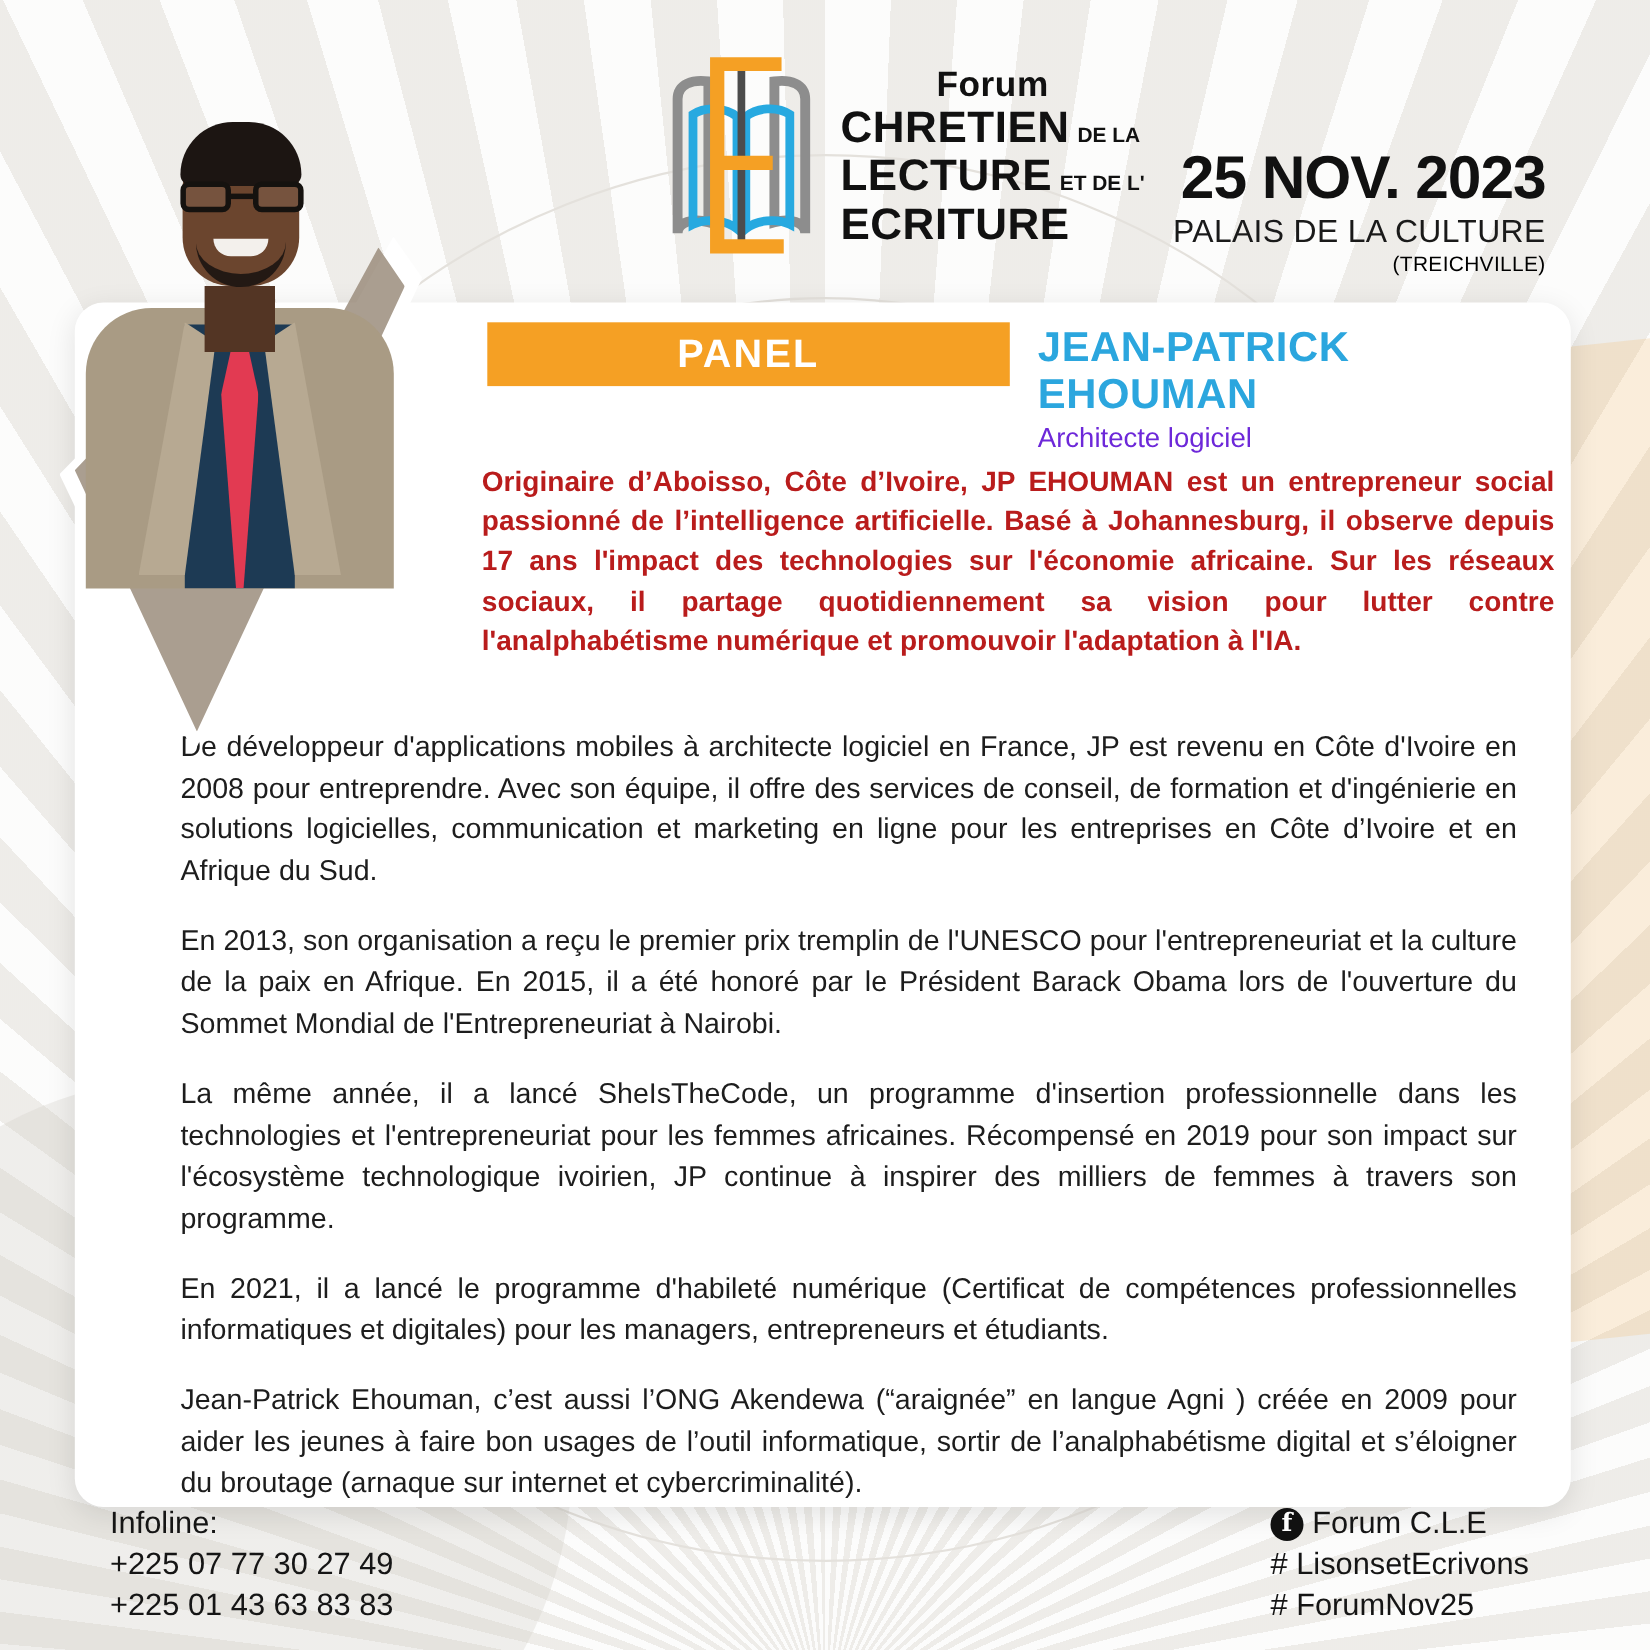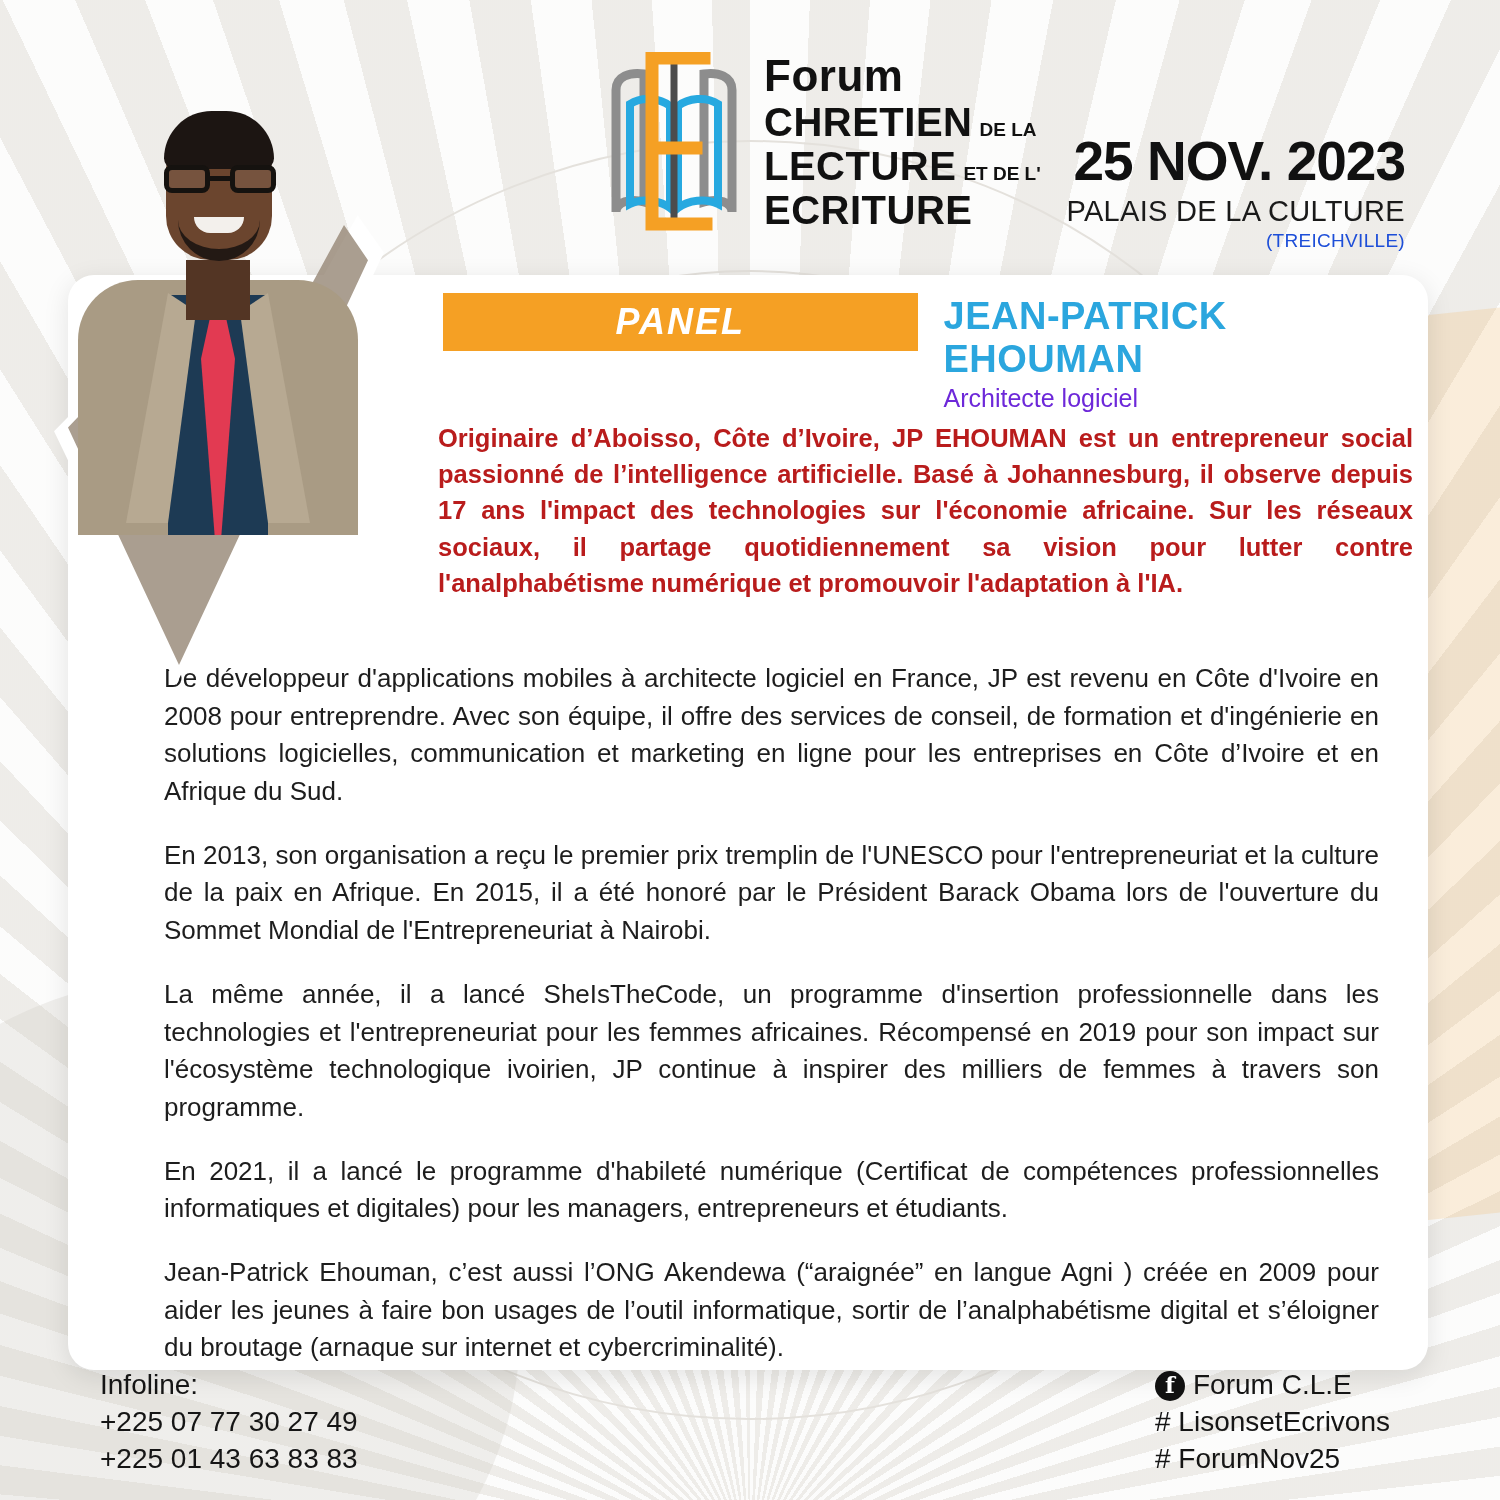--- a/index.html
+++ b/index.html
@@ -86,21 +86,21 @@
   }
   .logo-text {
     line-height: 1;
     color: #111;
   }
   .logo-l1, .logo-l2, .logo-l3 {
     font-weight: bold;
     letter-spacing: .5px;
     white-space: nowrap;
   }
-  .logo-l1 { font-size: 44px; }
+  .logo-l1 { font-size: 32px; text-align: center; }
   .logo-l2 { font-size: 40px; margin-top: 4px; }
   .logo-l3 { font-size: 40px; margin-top: 4px; }
   .logo-small {
     font-size: 19px;
     font-weight: bold;
     margin-left: 7px;
     letter-spacing: 0;
   }
 
   .date-block {
@@ -117,21 +117,21 @@
     font-family: Liberation Sans, sans-serif;
   }
   .date-venue {
     font-size: 29px;
     color: #1a1a1a;
     margin-top: 2px;
     letter-spacing: .3px;
   }
   .date-sub {
     font-size: 19px;
-    color: #1d4ed8;
+    color: #000000;
     margin-top: 2px;
     letter-spacing: .3px;
   }
 
   
   .card {
     position: absolute;
     left: 68px;
     top: 275px;
     width: 1360px;
@@ -288,21 +288,20 @@
     width: 484px;
     height: 58px;
     background: #f5a024;
     display: flex;
     align-items: center;
     justify-content: center;
     color: #fff;
     font-size: 36px;
     font-weight: bold;
     letter-spacing: 2px;
-    font-style: italic;
   }
   .speaker-block {
     margin-left: 26px;
     padding-top: 2px;
   }
   .speaker-name {
     font-size: 38px;
     font-weight: bold;
     color: #2ba6de;
     letter-spacing: .5px;

